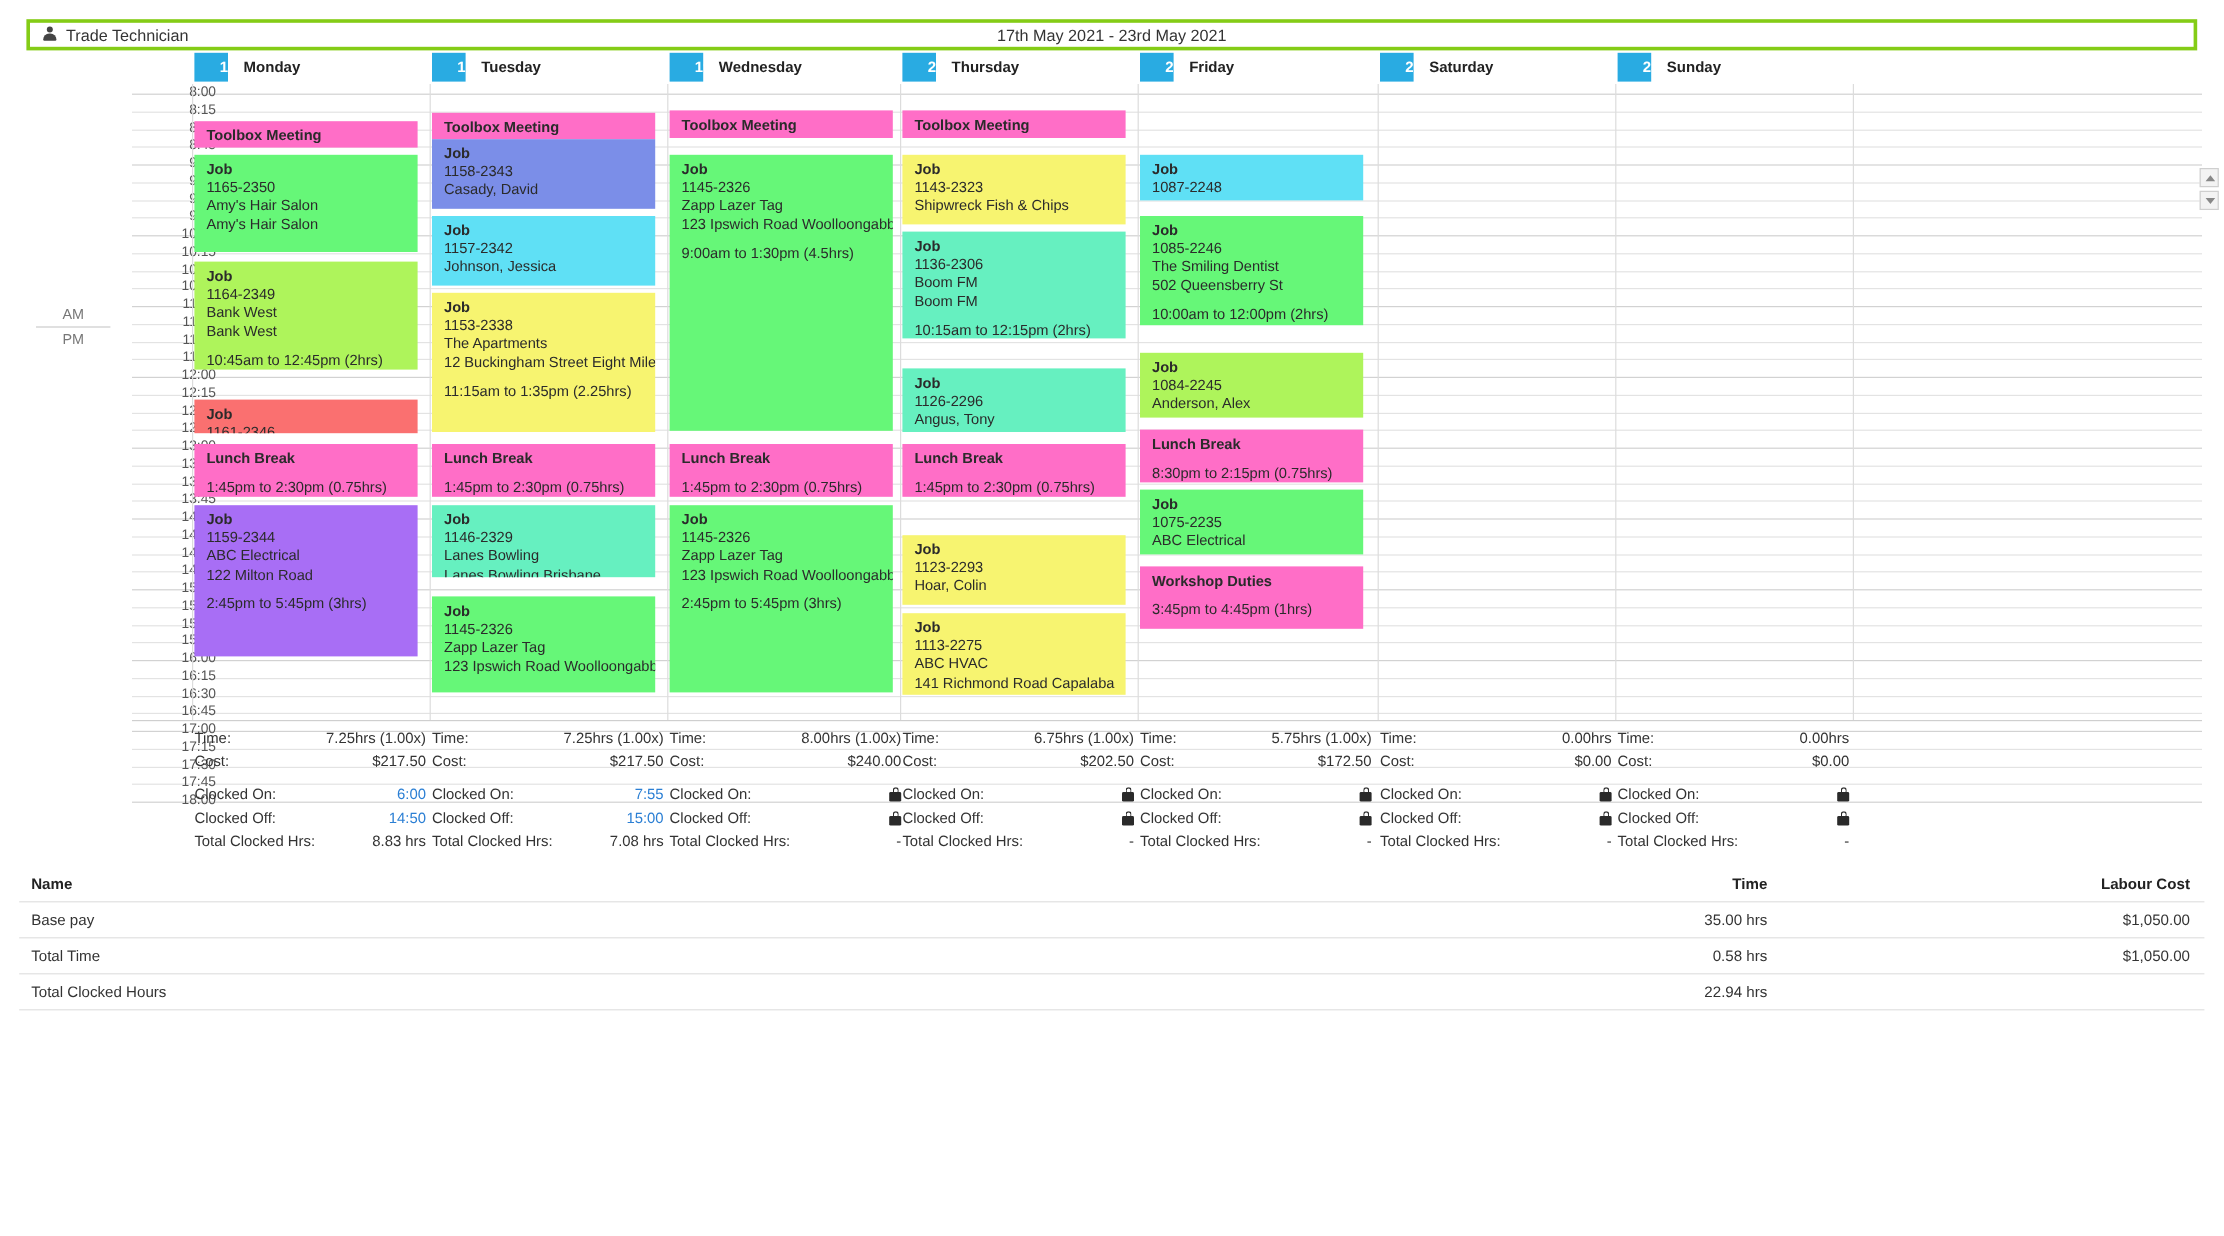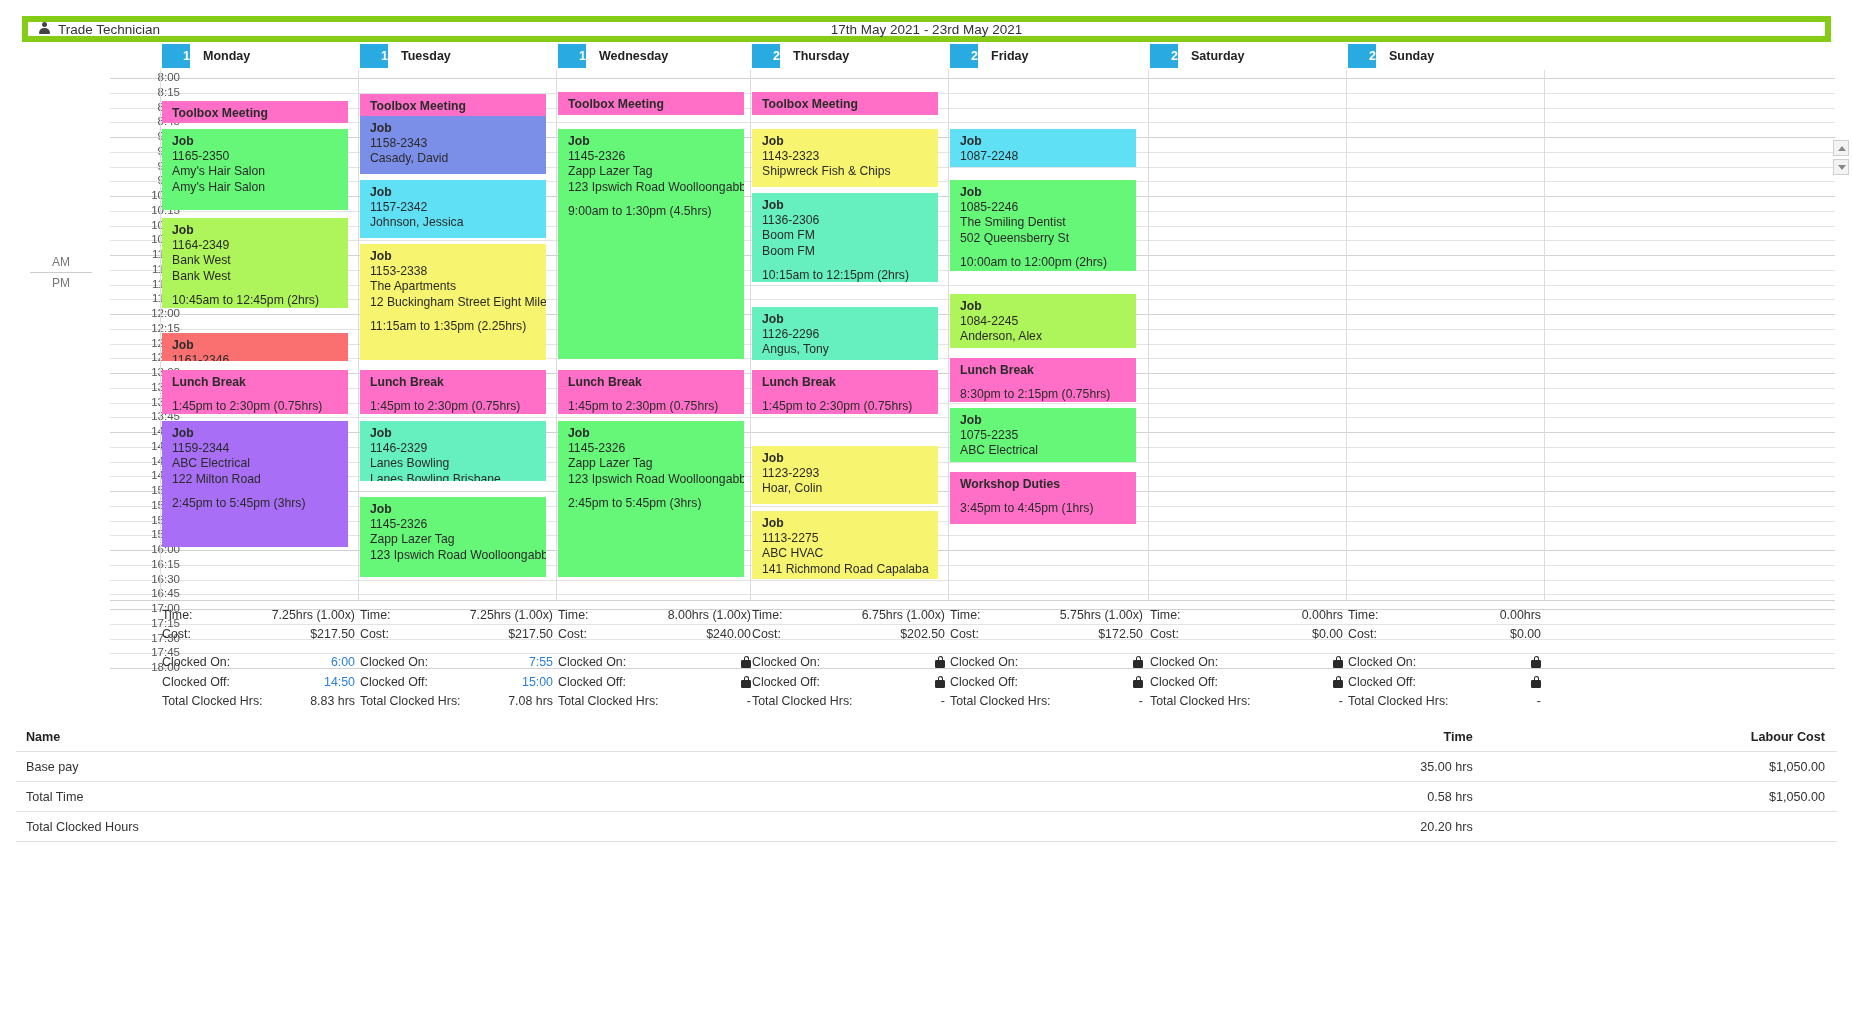--- a/index.html
+++ b/index.html
@@ -11,21 +11,21 @@
     font-size: 13px;
     color: #333333;
     overflow: hidden;
   }
   #app { position: relative; width: 1853px; height: 1030px; }
 
   
   .topbar {
     position: absolute; left: 22px; top: 16px;
     width: 1809px; height: 26px;
-    border: 6px solid #84cc16; background: #fff;
+    border: 3px solid #84cc16; background: #fff;
     display: flex; align-items: center;
   }
   .topbar-left { display: flex; align-items: center; padding-left: 10px; min-width: 300px; }
   .person-icon { width: 13px; height: 14px; margin-right: 7px; display:inline-block; position:relative; }
   .person-icon::before{content:"";position:absolute;left:4px;top:0;width:5px;height:5px;border-radius:50%;background:#444;}
   .person-icon::after{content:"";position:absolute;left:1px;top:6px;width:11px;height:6px;border-radius:5px 5px 1px 1px;background:#444;}
   .topbar-title { font-size: 13.5px; color: #333; }
   .topbar-center {
     position:absolute; left:0; right:0; text-align:center;
     font-size: 13.5px; color:#333; pointer-events:none;
@@ -622,19 +622,19 @@
           <div class="sum-c2">35.00 hrs</div>
           <div class="sum-c3">$1,050.00</div>
         </div>
         <div class="sum-row">
           <div class="sum-c1">Total Time</div>
           <div class="sum-c2">0.58 hrs</div>
           <div class="sum-c3">$1,050.00</div>
         </div>
         <div class="sum-row">
           <div class="sum-c1">Total Clocked Hours</div>
-          <div class="sum-c2">20.20 hrs</div>
+          <div class="sum-c2">22.94 hrs</div>
           <div class="sum-c3"></div>
         </div>
       </div>
   </div>
 
 </div>
 
 </body></html>

